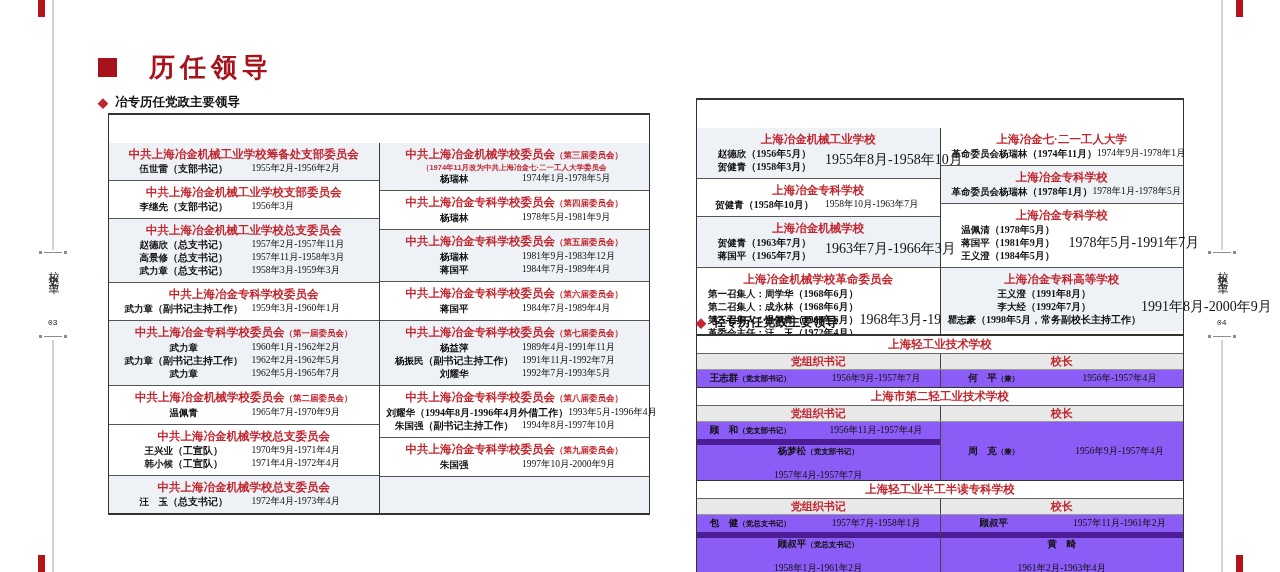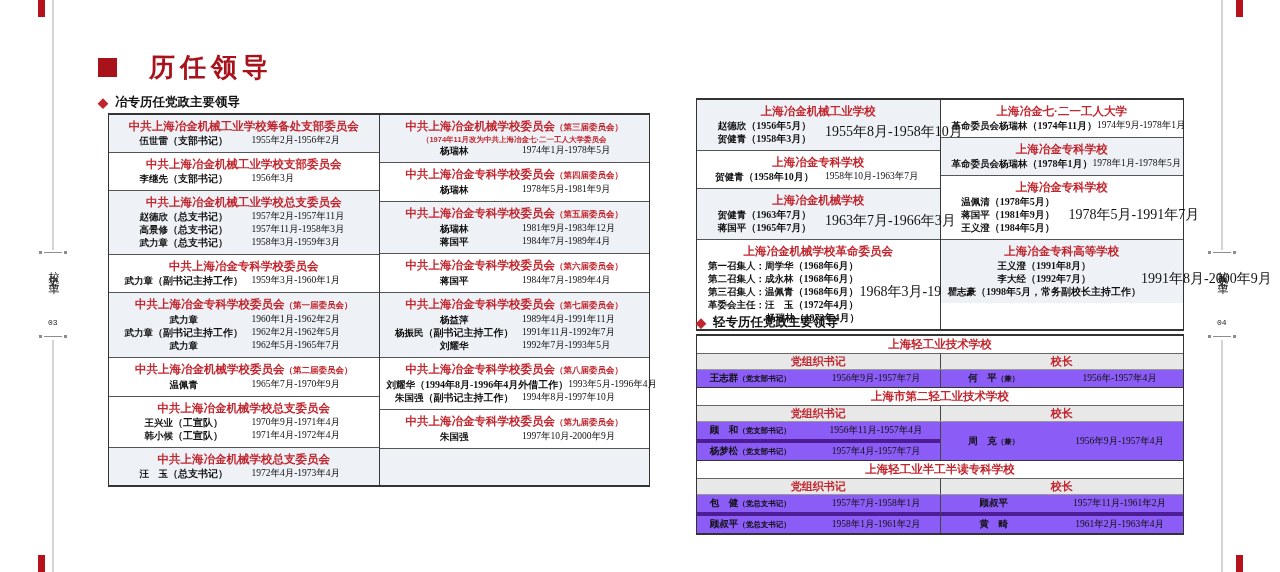--- a/index.html
+++ b/index.html
@@ -21,21 +21,21 @@
   
   .page-title{position:absolute;left:98px;top:50px;display:flex;align-items:center;gap:20px;}
   .page-title .sq{width:19px;height:19px;background:#a8121a;margin-right:12px;}
   .page-title h1{margin:0;font-family:"Liberation Serif",serif;font-weight:bold;font-size:26px;
                  color:#a8121a;letter-spacing:5px;}
   .sec-head{position:absolute;display:flex;align-items:center;font-size:12.5px;font-weight:bold;color:#111;}
   .sec-head .dia{color:#c2262e;font-size:13px;margin-right:7px;}
 
   
   .mtable{position:absolute;display:flex;border:1px solid #333;border-top-width:2px;border-bottom-width:2px;background:#fff;}
-  .mcol{flex:1 1 50%;display:flex;flex-direction:column;min-width:0;}
+  .mcol{flex:1 1 50%;display:flex;flex-direction:column;min-width:0;margin-top:28px;}
   .mcol:first-child{border-right:1px solid #3a3a3a;}
   .mcell{padding:4px 7px 5px;}
   .mcell + .mcell{border-top:1px solid #555;}
   .mcell.light{background:#eef2f7;}
   .mfiller{flex:1 1 auto;border-top:1px solid #555;}
   .mfiller.light{background:#eef2f7;}
   .mtitle{text-align:center;color:#c2262e;font-weight:bold;font-size:11.5px;line-height:15px;white-space:nowrap;}
   .mtitle .tn{font-size:8.5px;}
   .msub{text-align:center;color:#c2262e;font-weight:bold;font-size:7.5px;line-height:9px;white-space:nowrap;}
   .erow{display:flex;align-items:center;line-height:13px;}
@@ -55,21 +55,21 @@
            line-height:17px;background:#fff;}
   .lschool.first{border-top:none;}
   .lhead{display:flex;border-top:1px solid #666;background:#e8e8e8;}
   .lhead span{flex:1 1 50%;text-align:center;color:#c2262e;font-weight:bold;font-size:11px;line-height:15px;}
   .lhead span:first-child{border-right:1px solid #444;}
   .ldata{display:flex;border-top:1px solid #999;}
   .lhalf{flex:1 1 50%;display:flex;flex-direction:column;min-width:0;}
   .lhalf:first-child{border-right:1px solid #444;}
   .lhalf.center{justify-content:center;}
   .lrow{display:flex;align-items:center;min-height:17px;gap:9px;}
-  .lrow + .lrow{border-top:4px solid #4c1d95;}
+  .lrow + .lrow{border-top:6px solid #4c1d95;flex-direction:column;}
   .lname{flex:0 0 44%;text-align:center;font-size:9.5px;font-weight:bold;white-space:nowrap;}
   .lnote{font-size:7.5px;font-weight:bold;}
   .ldate{flex:1 1 auto;text-align:center;font-family:"Liberation Serif",serif;font-size:9.5px;white-space:nowrap;}
 </style>
 </head>
 <body>
 
 <div class="canvas">
 
   <div class="corner-mark corner-tl"></div>

